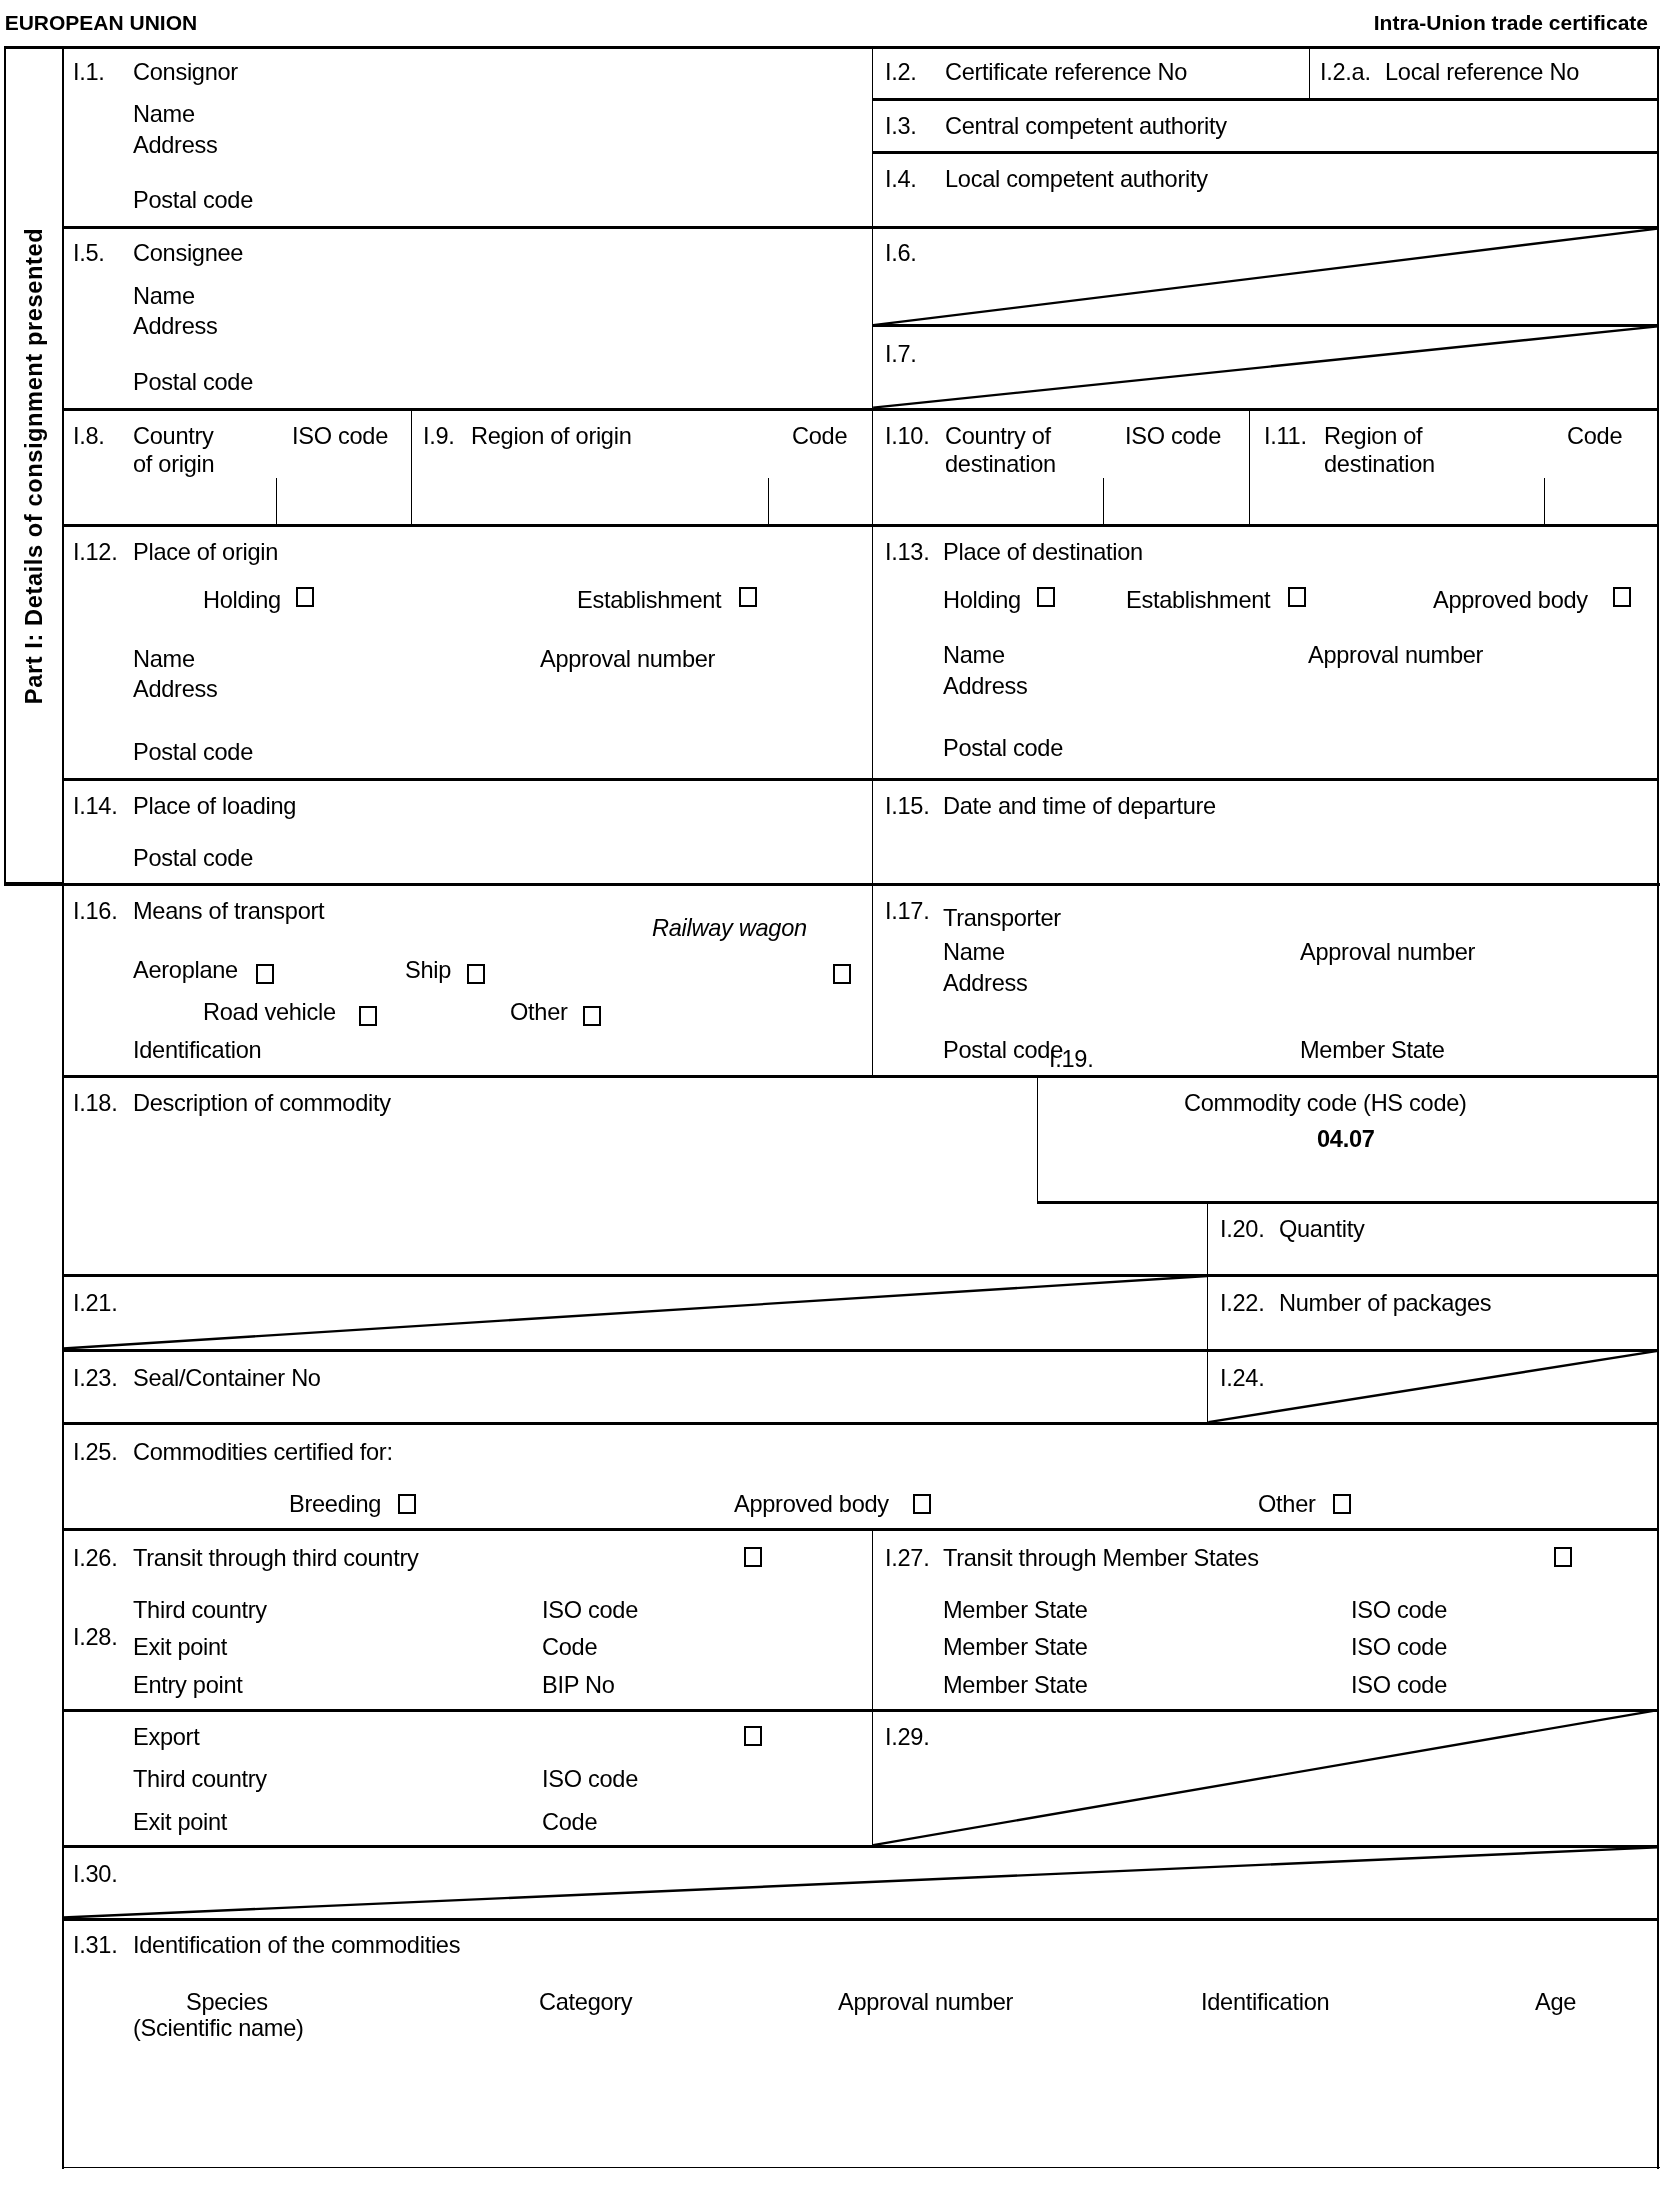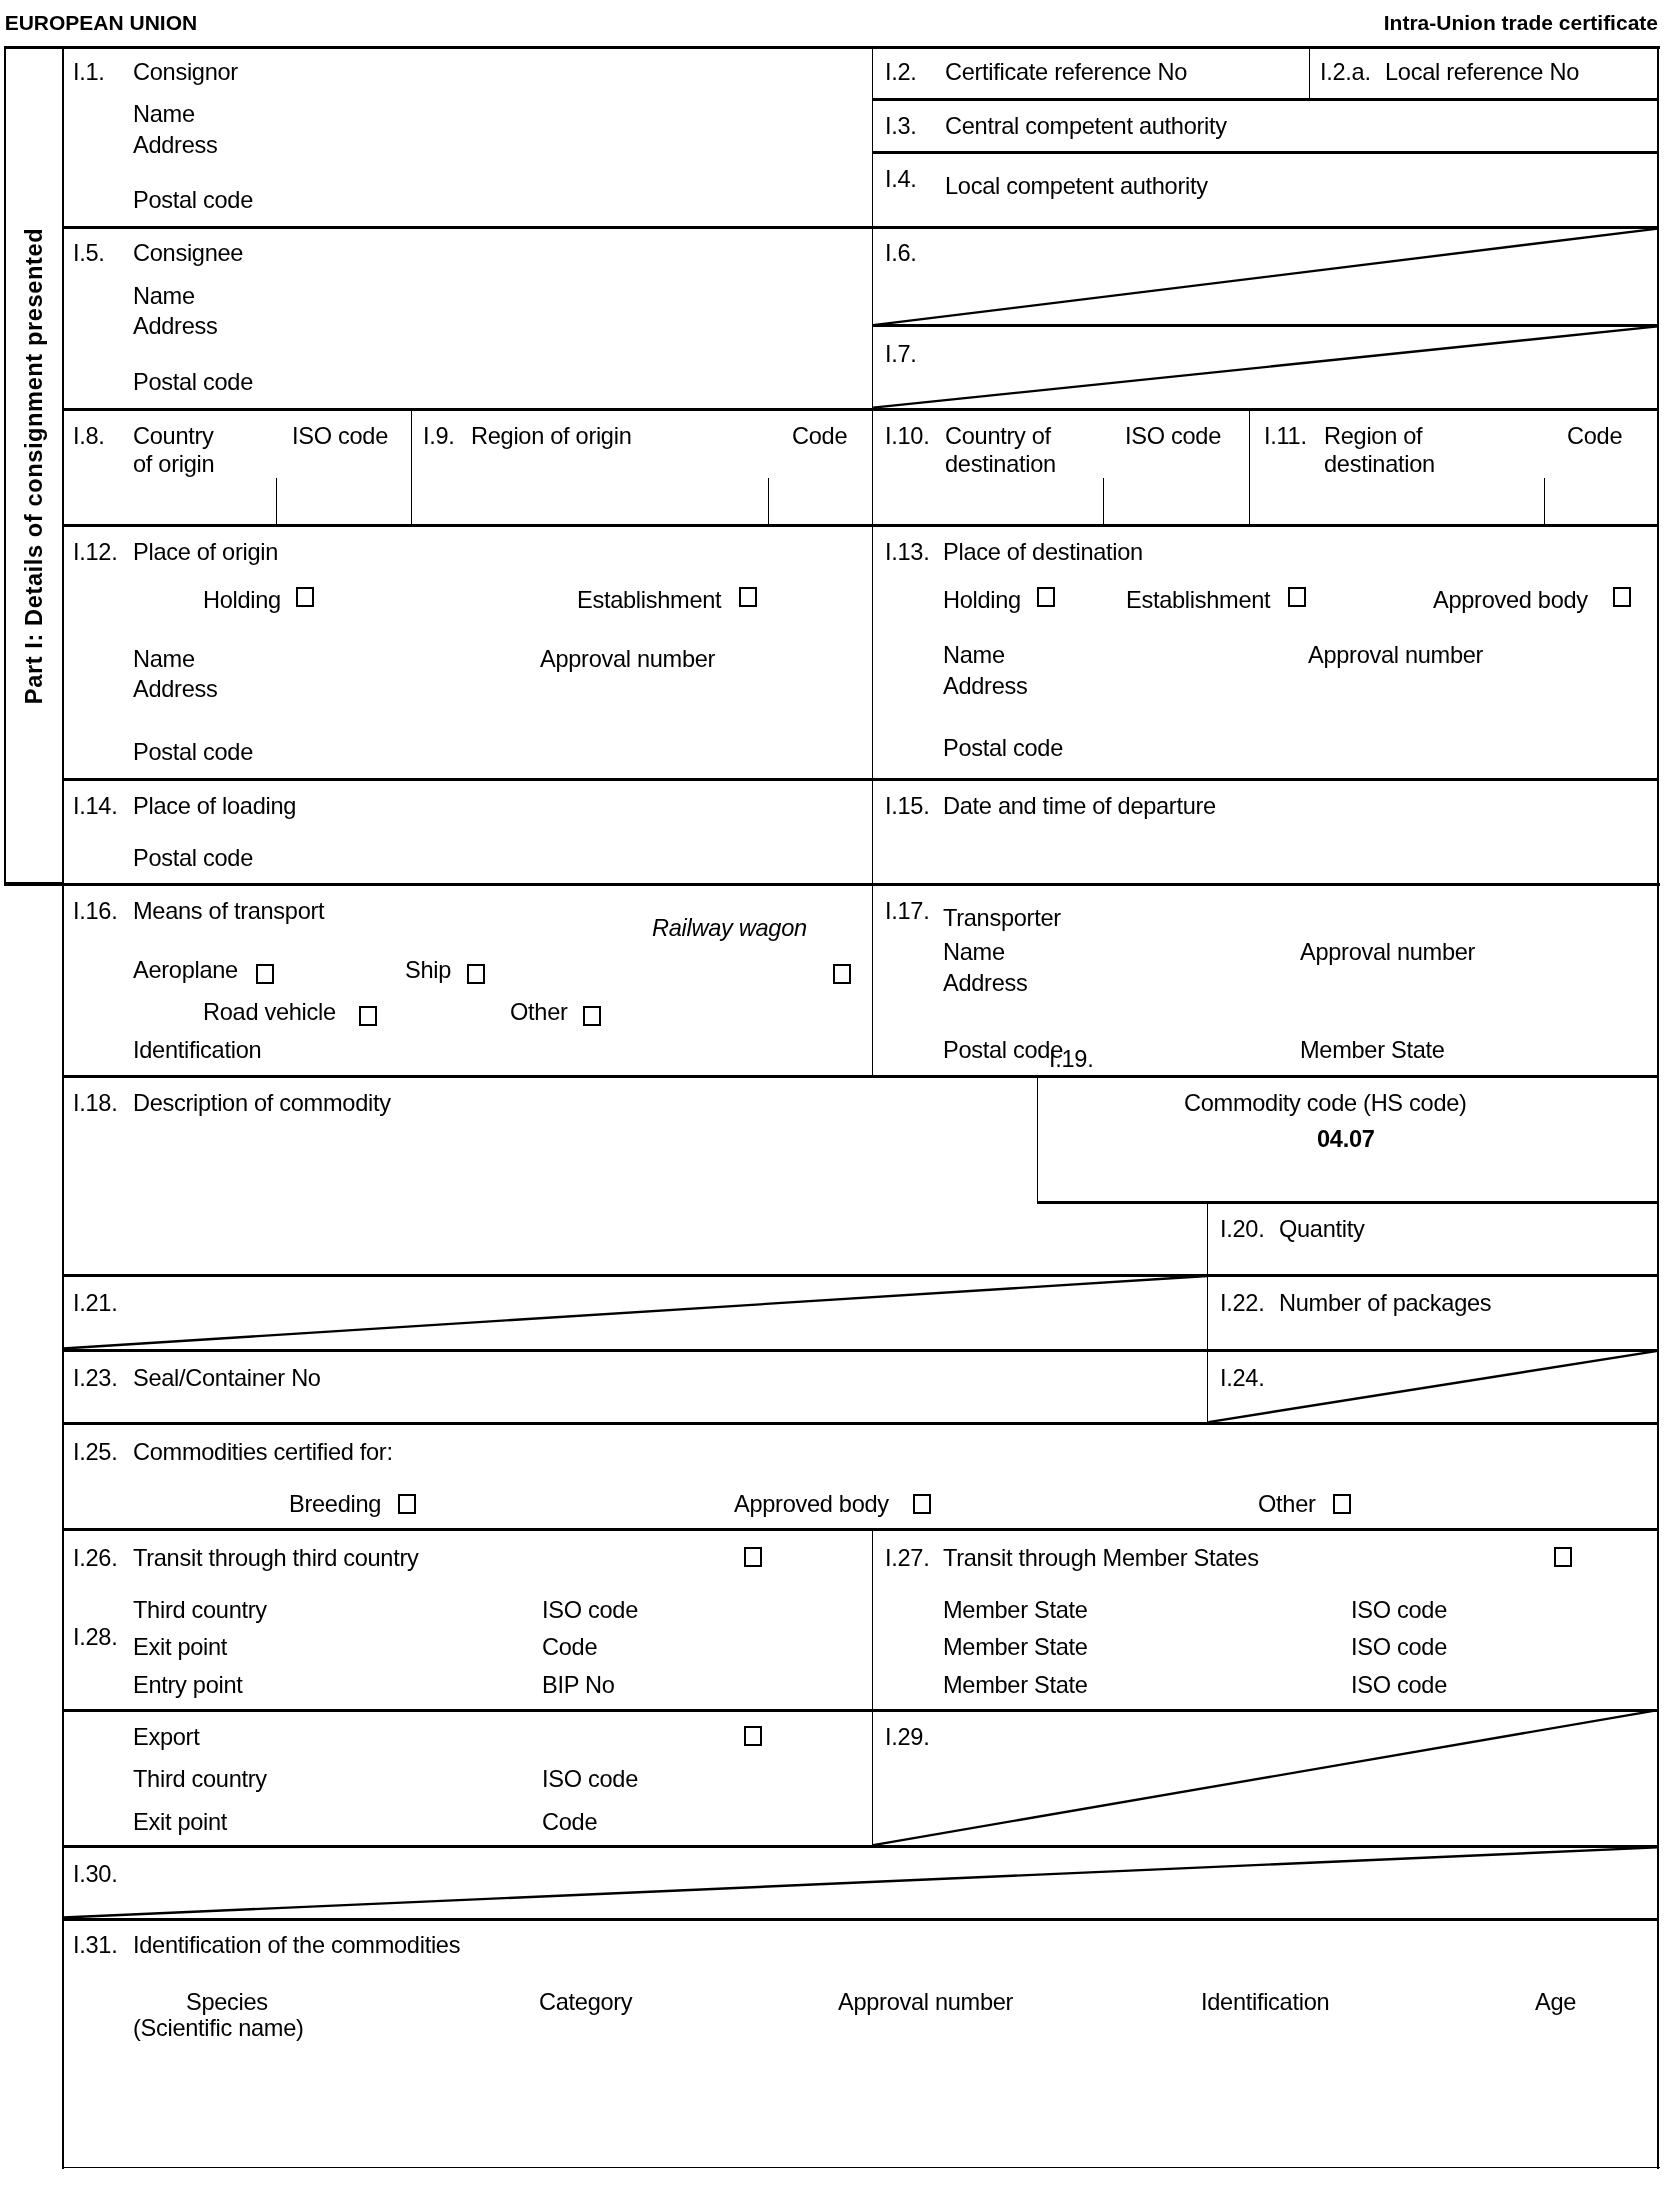--- a/index.html
+++ b/index.html
@@ -16,21 +16,21 @@
   svg.diag { position:absolute; left:0; top:0; pointer-events:none; }
   .side { position:absolute; left:4.1px; top:47px; width:59px; height:837px; }
   .side span { position:absolute; left:50%; top:50%; transform:translate(-50%,-50%) rotate(-90deg);
                font-size:23.6px; font-weight:bold; white-space:nowrap; letter-spacing:0.6px; }
   .bold { font-weight:bold; }
 </style>
 </head>
 <body>
 
 <div class="hdr" style="left:4.7px;">EUROPEAN UNION</div>
-<div class="hdr" style="right:17px;">Intra-Union trade certificate</div>
+<div class="hdr" style="right:27px;">Intra-Union trade certificate</div>
 
 <div class="abs" style="left:4.1px; top:47px; width:59px; height:837px; border-left:2.9px solid #000; border-bottom:2.9px solid #000; box-sizing:border-box;"></div>
 <div class="side">
   <span>Part I: Details of consignment presented</span>
 </div>
 
 <div class="hl" style="left:4.1px; top:46px; width:1656px;"></div>
 <div class="vl thick" style="left:62px; top:47px; height:2122px;"></div>
 <div class="vl thick" style="left:1657px; top:47px; height:2122px;"></div>
 <div class="hl thin" style="left:63px; top:2167px; width:1597px;"></div>
@@ -83,21 +83,21 @@
 <div class="t" style="left:133px; top:187px;">Postal code</div>
 
 <div class="t" style="left:885px; top:59px;">I.2.</div>
 <div class="t" style="left:945px; top:59px;">Certificate reference No</div>
 <div class="t" style="left:1320px; top:59px;">I.2.a.</div>
 <div class="t" style="left:1385px; top:59px;">Local reference No</div>
 
 <div class="t" style="left:885px; top:113px;">I.3.</div>
 <div class="t" style="left:945px; top:113px;">Central competent authority</div>
 <div class="t" style="left:885px; top:166px;">I.4.</div>
-<div class="t" style="left:945px; top:173px;">Local competent authority</div>
+<div class="t" style="left:945px; top:166px;">Local competent authority</div>
 
 <div class="t" style="left:73px; top:240px;">I.5.</div>
 <div class="t" style="left:133px; top:240px;">Consignee</div>
 <div class="t" style="left:133px; top:283px;">Name</div>
 <div class="t" style="left:133px; top:313px;">Address</div>
 <div class="t" style="left:133px; top:369px;">Postal code</div>
 
 <div class="t" style="left:885px; top:240px;">I.6.</div>
 <div class="t" style="left:885px; top:341px;">I.7.</div>
 

